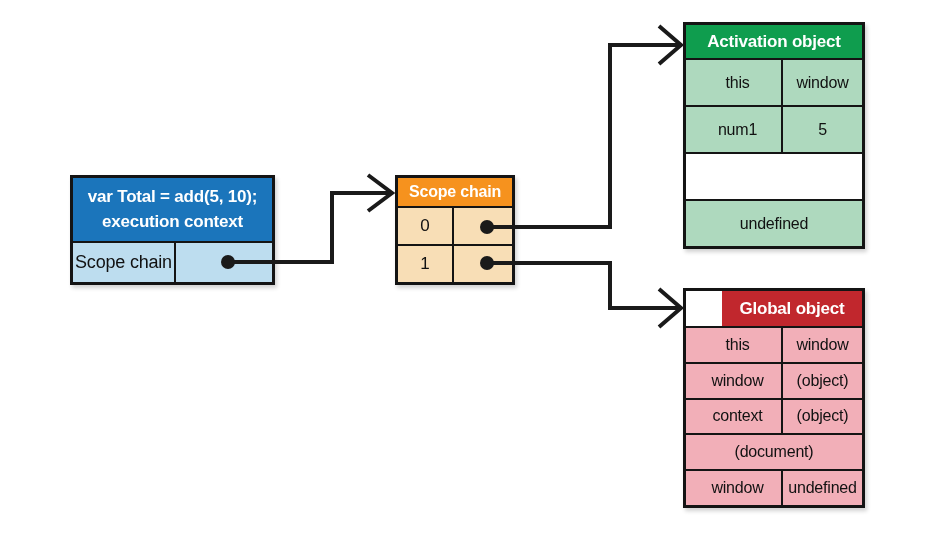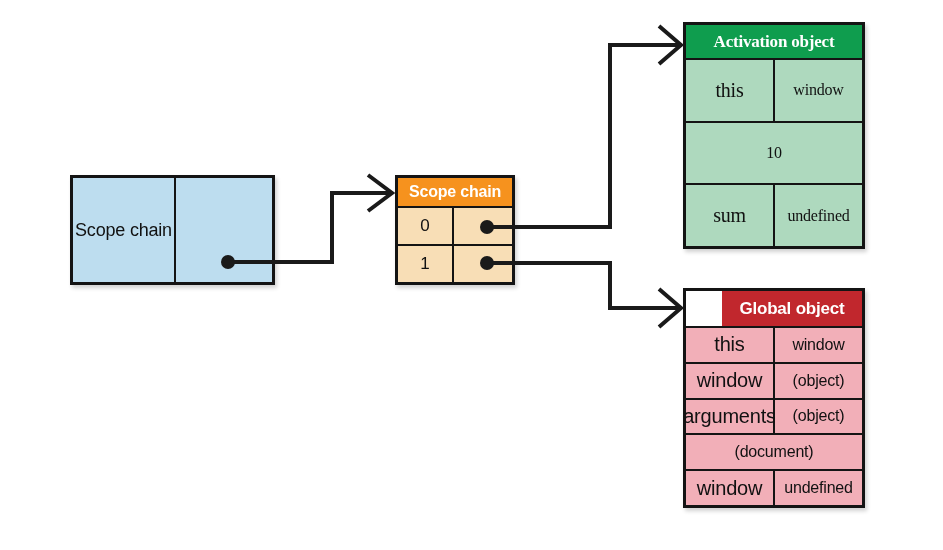--- a/index.html
+++ b/index.html
@@ -51,29 +51,30 @@
   #sc-box .idx-cell {
     width: 54px; border-right: 2px solid #141414;
     display: flex; align-items: center; justify-content: center;
     font-size: 17px;
   }
   #sc-box .dot-cell { flex: 1; }
 
   
   .obj-table { width: 182px; }
   .obj-table .hdr { font-size: 17px; }
-  #ao-table { left: 683px; top: 22px; height: 227px; font-family: Liberation Serif, serif; }
+  #ao-table { left: 683px; top: 22px; height: 227px; }
   #ao-table .hdr { height: 33px; }
   #go-table { left: 683px; top: 288px; height: 220px; }
   #go-table .hdr { height: 35px; margin-left: 36px; }
   .obj-row { flex: 1; display: flex; border-top: 2px solid #141414; }
   .obj-key {
     width: 87px; border-right: 2px solid #141414;
     display: flex; align-items: center; justify-content: center;
-    font-size: 20px;
+    font-size: 16px;
+    padding-left: 8px;
   }
   .obj-val {
     flex: 1;
     display: flex; align-items: center; justify-content: center;
     font-size: 16px;
   }
 
   
   #connector-layer {
     position: absolute; left: 0; top: 0;
@@ -82,20 +83,24 @@
   .arrow-line { fill: none; stroke: #1a1a1a; stroke-width: 4; stroke-linejoin: miter; }
   .arrow-head { fill: none; stroke: #1a1a1a; stroke-width: 4; stroke-linejoin: miter; }
   .arrow-dot { fill: #1a1a1a; stroke: none; }
 </style>
 </head>
 <body>
 
 <div id="canvas">
 
   <div class="box" id="ec-box" style="--header: #1b75bb; --cell: #bdddef;">
+    <div class="hdr">
+      <div>var Total = add(5, 10);</div>
+      <div>execution context</div>
+    </div>
     <div class="row">
       <div class="label-cell cellbg">Scope chain</div>
       <div class="dot-cell cellbg"></div>
     </div>
   </div>
 
   <div class="box" id="sc-box" style="--header: #f6921e; --cell: #f8deb6;">
     <div class="hdr">Scope chain</div>
     <div class="row">
       <div class="idx-cell cellbg">0</div>
@@ -107,40 +112,42 @@
     </div>
   </div>
 
   <div class="box obj-table" id="ao-table" style="--header: #0f9d4e; --cell: #aed9be;">
     <div class="hdr">Activation object</div>
     <div class="obj-row">
       <div class="obj-key cellbg">this</div>
       <div class="obj-val cellbg">window</div>
     </div>
     <div class="obj-row">
-      <div class="obj-val cellbg">10</div>
+      <div class="obj-key cellbg">num1</div>
+      <div class="obj-val cellbg">5</div>
     </div>
     <div class="obj-row">
-      <div class="obj-key cellbg">sum</div>
+    </div>
+    <div class="obj-row">
       <div class="obj-val cellbg">undefined</div>
     </div>
   </div>
 
   <div class="box obj-table" id="go-table" style="--header: #c1272d; --cell: #f2afb8;">
     <div class="hdr">Global object</div>
     <div class="obj-row">
       <div class="obj-key cellbg">this</div>
       <div class="obj-val cellbg">window</div>
     </div>
     <div class="obj-row">
       <div class="obj-key cellbg">window</div>
       <div class="obj-val cellbg">(object)</div>
     </div>
     <div class="obj-row">
-      <div class="obj-key cellbg">arguments</div>
+      <div class="obj-key cellbg">context</div>
       <div class="obj-val cellbg">(object)</div>
     </div>
     <div class="obj-row">
       <div class="obj-val cellbg">(document)</div>
     </div>
     <div class="obj-row">
       <div class="obj-key cellbg">window</div>
       <div class="obj-val cellbg">undefined</div>
     </div>
   </div>

